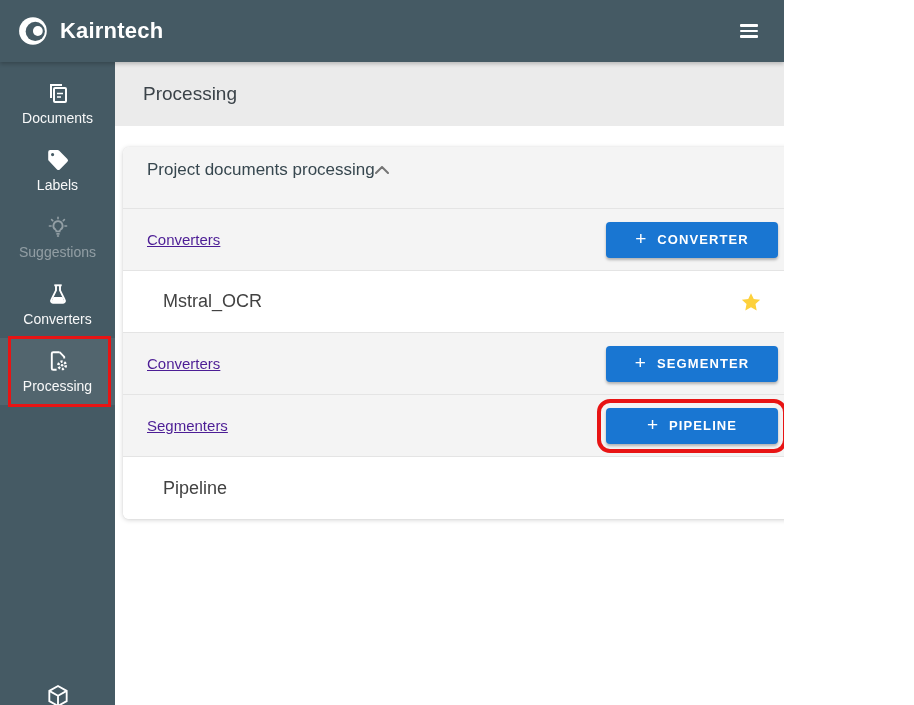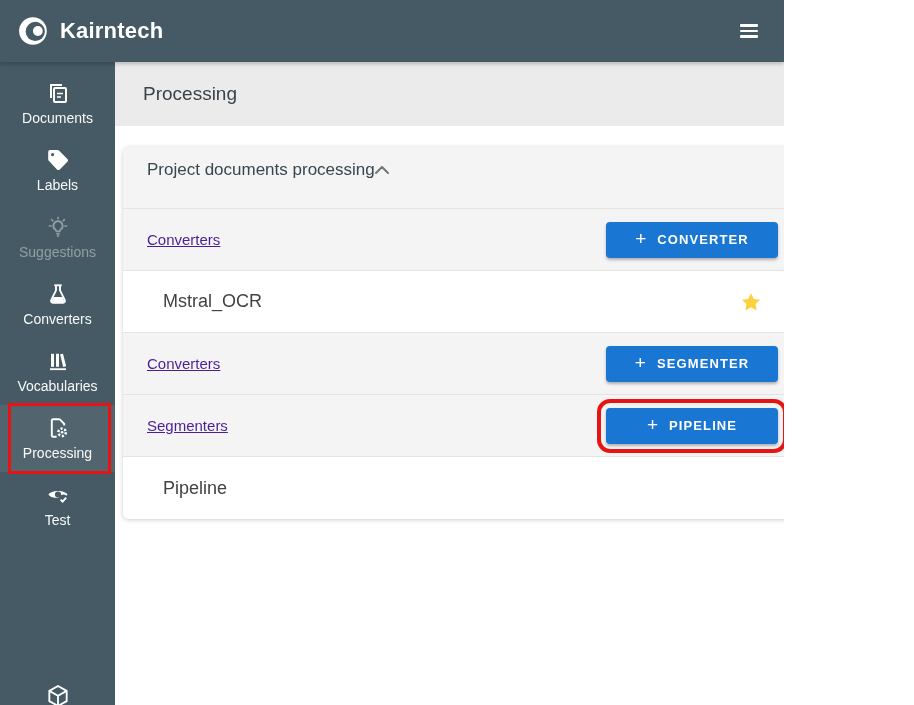--- a/index.html
+++ b/index.html
@@ -123,50 +123,32 @@
 
     <div class="nav-item">
       <svg viewBox="0 0 24 24">
         <path d="M10 3.4 v5 L5.3 17.9 A1.9 1.9 0 0 0 7 20.8 h10 a1.9 1.9 0 0 0 1.7 -2.9 L14 8.4 v-5" fill="none" stroke="#fff" stroke-width="1.9"></path>
         <path d="M8.3 3.3 h7.4" stroke="#fff" stroke-width="1.9" fill="none"></path>
         <path d="M7.5 15 L5.9 18.7 a.9.9 0 0 0 .8 1.3 h10.6 a.9.9 0 0 0 .8 -1.3 L16.5 15 Z" fill="#fff"></path>
       </svg>
       <div class="nav-label">Converters</div>
     </div>
 
-    <div class="nav-item">
-      <svg viewBox="0 0 24 24">
-        <path d="M4 20.2 h16" stroke="#fff" stroke-width="1.8" fill="none"></path>
-        <rect x="5" y="4.8" width="3" height="13" fill="#fff"></rect>
-        <rect x="10" y="4.8" width="3" height="13" fill="#fff"></rect>
-        <rect x="15.6" y="4.8" width="3" height="13" fill="#fff" transform="rotate(-14 17.1 11.3)"></rect>
-      </svg>
-      <div class="nav-label">Vocabularies</div>
-    </div>
 
     <div class="nav-item selected">
       <svg viewBox="0 0 24 24">
         <path d="M13.6 3.2 H7.2 A1.4 1.4 0 0 0 5.8 4.6 V19.4 A1.4 1.4 0 0 0 7.2 20.8 H10.6" fill="none" stroke="#fff" stroke-width="1.9"></path>
         <path d="M13.6 3.2 L18.2 7.8 V9.4" fill="none" stroke="#fff" stroke-width="1.9"></path>
         <circle cx="16.1" cy="16.3" r="3.7" fill="none" stroke="#fff" stroke-width="2.5" stroke-dasharray="2.1 1.75"></circle>
         <circle cx="16.1" cy="16.3" r="1.3" fill="#fff"></circle>
       </svg>
       <div class="nav-label">Processing</div>
       <div class="annotation-frame"></div>
     </div>
 
-    <div class="nav-item">
-      <svg viewBox="0 0 24 24">
-        <path d="M2.5 11.5 C5 6.8 19 6.8 21.5 11.5 C19 16.2 5 16.2 2.5 11.5 Z" fill="#fff"></path>
-        <circle cx="12" cy="11.5" r="3.1" fill="#455a64"></circle>
-        <circle cx="17.3" cy="16.6" r="5.2" fill="#455a64"></circle>
-        <path d="M14.6 16.6 l2 2 3.6 -4" stroke="#fff" stroke-width="1.9" fill="none"></path>
-      </svg>
-      <div class="nav-label">Test</div>
-    </div>
 
     <div class="sidebar-bottom">
       <svg viewBox="0 0 24 24">
         <path d="M12 2.8 L20 7.3 V16.7 L12 21.2 L4 16.7 V7.3 Z" fill="none" stroke="#fff" stroke-width="1.7"></path>
         <path d="M4 7.3 L12 11.8 L20 7.3 M12 11.8 V21.2" fill="none" stroke="#fff" stroke-width="1.7"></path>
       </svg>
     </div>
   </div>
 
   <div class="main">

